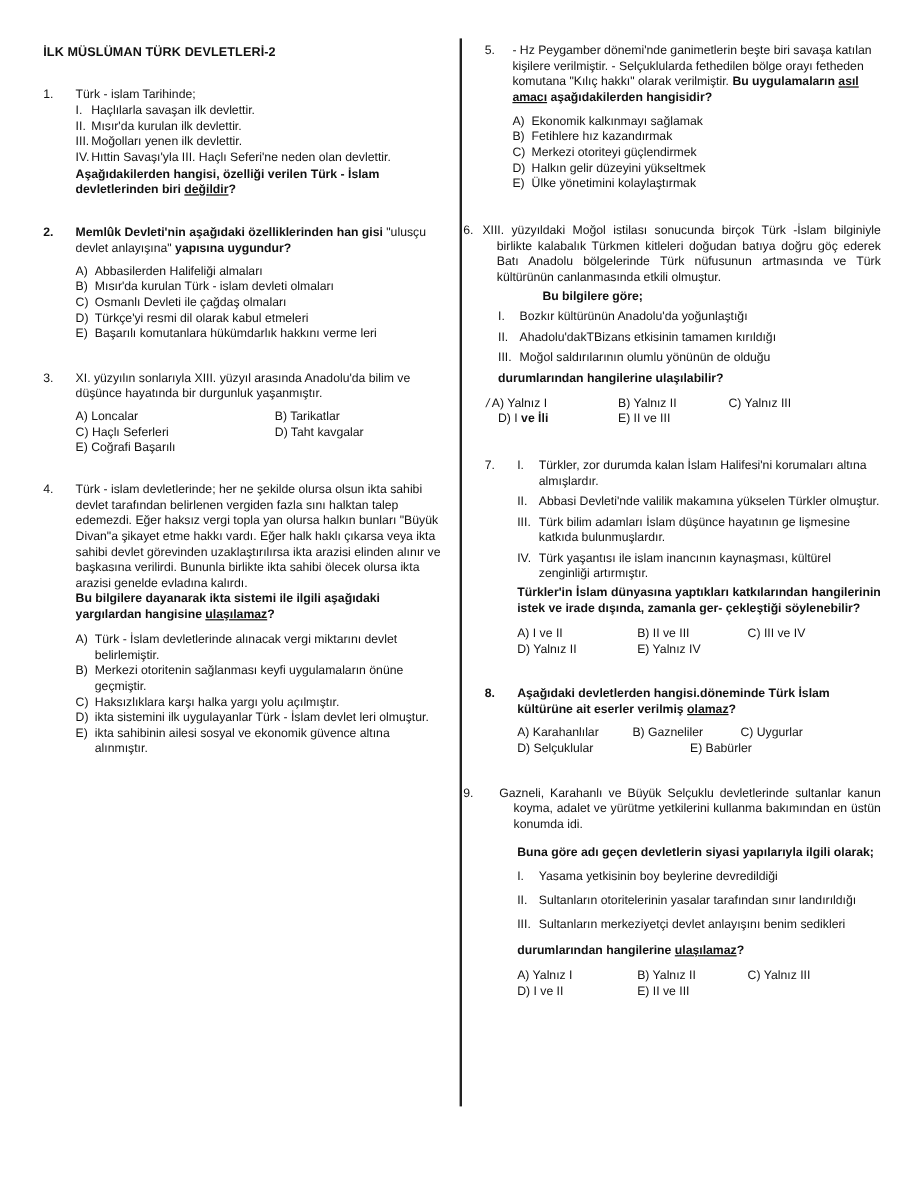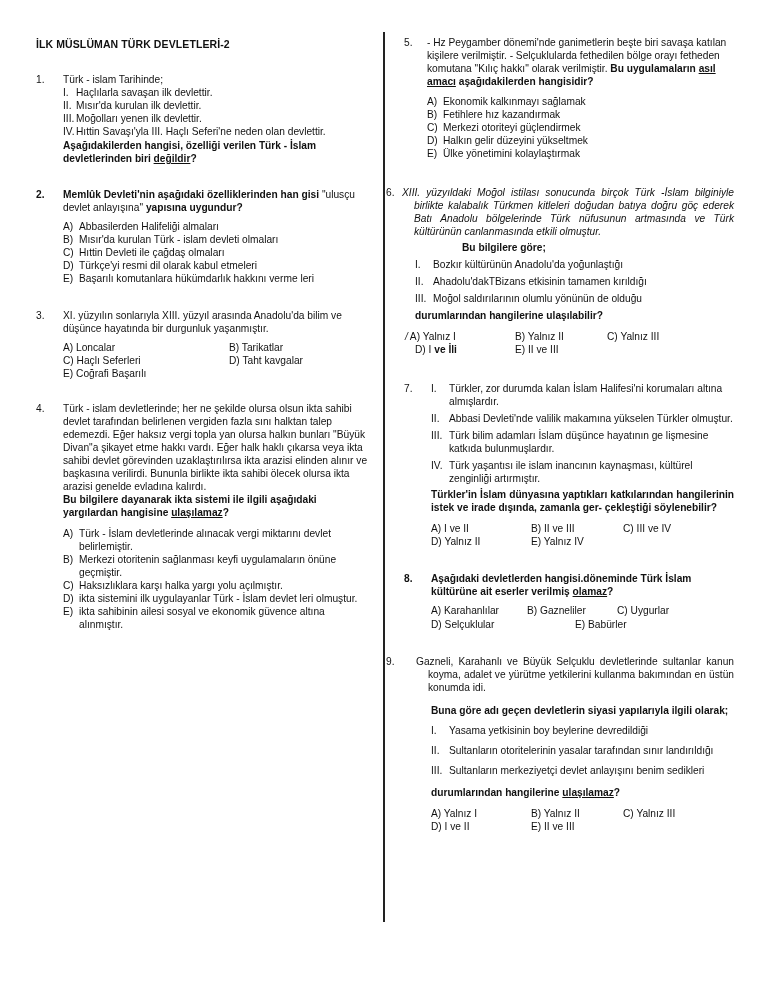--- a/index.html
+++ b/index.html
@@ -64,21 +64,21 @@
         <div class="opt">
             <span class="ol">A)</span>
             <span class="ot">Abbasilerden Halifeliği almaları</span>
           </div>
         <div class="opt">
             <span class="ol">B)</span>
             <span class="ot">Mısır'da kurulan Türk - islam devleti olmaları</span>
           </div>
         <div class="opt">
             <span class="ol">C)</span>
-            <span class="ot">Hıttin Devleti ile çağdaş olmaları</span>
+            <span class="ot">Osmanlı Devleti ile çağdaş olmaları</span>
           </div>
         <div class="opt">
             <span class="ol">D)</span>
             <span class="ot">Türkçe'yi resmi dil olarak kabul etmeleri</span>
           </div>
         <div class="opt">
             <span class="ol">E)</span>
             <span class="ot">Başarılı komutanlara hükümdarlık hakkını verme leri</span>
           </div>
       </div>
@@ -156,25 +156,25 @@
         <div class="opt">
             <span class="ol">E)</span>
             <span class="ot">Ülke yönetimini kolaylaştırmak</span>
           </div>
       </div>
     </div>
   </div>
 
   <div class="q" style="margin-top:26px;margin-left:-18px;">
     <span class="qnum">6.</span>
-    <div class="qbody just" style="margin-left:15px;font-style:italic;">
+    <div class="qbody just" style="margin-left:15px;">
       <div style="text-indent:-12px;padding-left:13px;">XIII. yüzyıldaki Moğol istilası sonucunda birçok Türk -İslam bilginiyle birlikte kalabalık Türkmen kitleleri doğudan batıya doğru göç ederek Batı Anadolu bölgelerinde Türk nüfusunun artmasında ve Türk kültürünün canlanmasında etkili olmuştur.</div>
     </div>
     <div style="margin-left:29px;margin-top:3px;">
-      <div class="bold" style="margin-left:11px;padding-left:36px;">Bu bilgilere göre;</div>
+      <div class="bold" style="margin-left:1px;padding-left:36px;">Bu bilgilere göre;</div>
       <div class="roman" style="margin-top:4px;">
           <span class="rn" style="width:18px;">I.</span>
           <span class="rt">Bozkır kültürünün Anadolu'da yoğunlaştığı</span>
         </div>
       <div class="roman" style="margin-top:4px;">
           <span class="rn" style="width:18px;">II.</span>
           <span class="rt">Ahadolu'dakTBizans etkisinin tamamen kırıldığı</span>
         </div>
       <div class="roman" style="margin-top:4px;">
           <span class="rn" style="width:18px;">III.</span>

